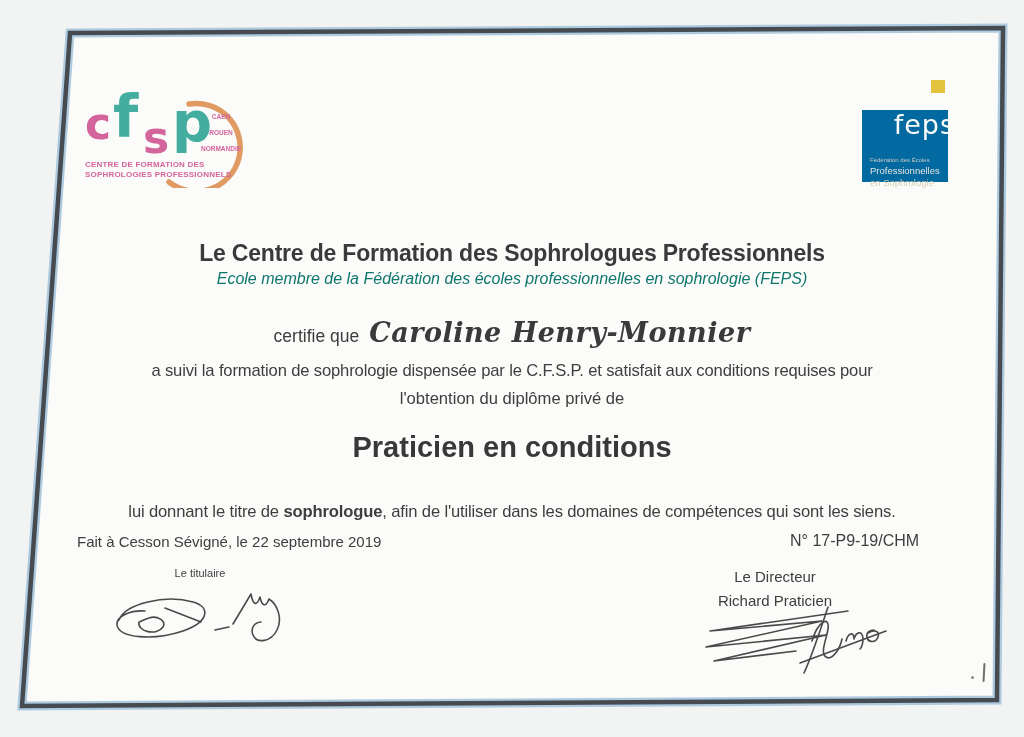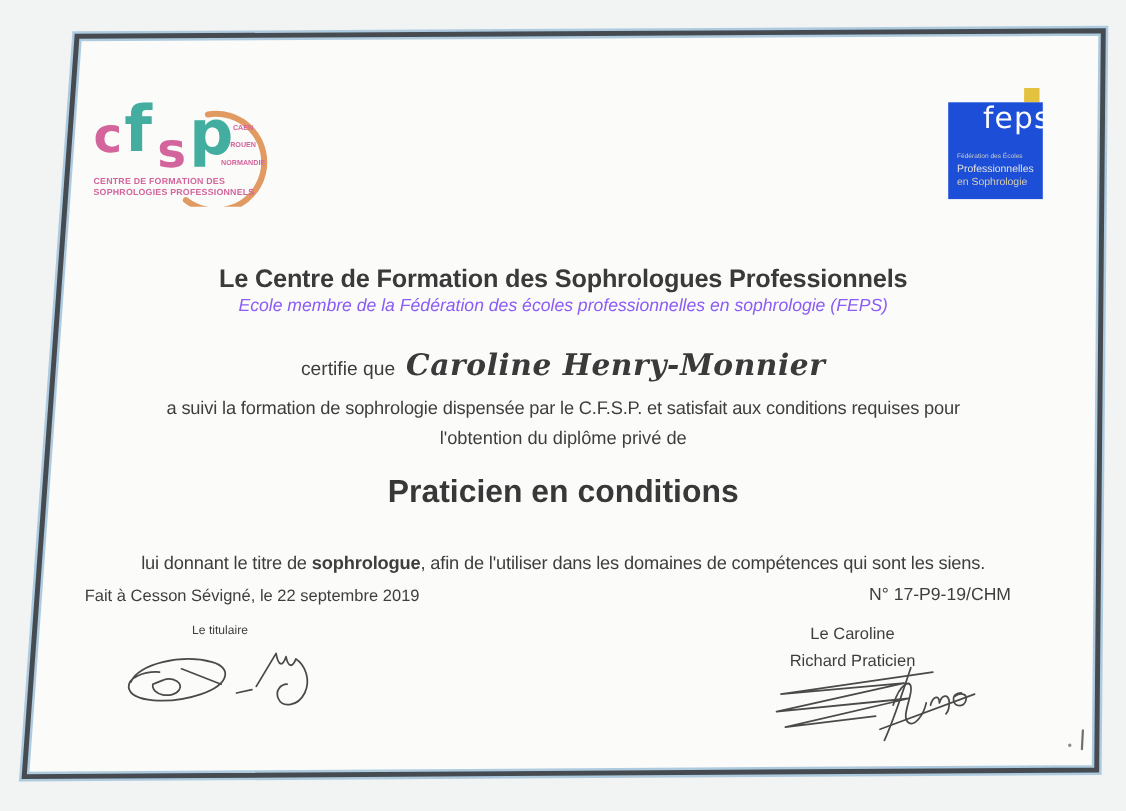--- a/index.html
+++ b/index.html
@@ -9,21 +9,21 @@
     font-family:"Liberation Sans",sans-serif;
     color:#3e3e3e;
   }
   .frame-svg{position:absolute;left:0;top:0;width:1024px;height:737px;z-index:0;}
   .content{position:absolute;left:0;top:0;width:1024px;height:737px;z-index:1;}
   .abs{position:absolute;}
   .ctr{left:0;right:0;text-align:center;white-space:nowrap;}
 
   
   .issuer-title{top:240px;font-size:23px;font-weight:bold;color:#3a3a3a;letter-spacing:-0.2px;}
-  .issuer-subtitle{top:270px;font-size:16px;font-style:italic;color:#8b5cf6;}
+  .issuer-subtitle{top:270px;font-size:16px;font-style:italic;color:#0f766e;}
   .certify-row{top:317px;display:flex;justify-content:center;align-items:baseline;gap:10px;white-space:nowrap;left:0;right:0;}
   .certify-label{font-size:17.5px;color:#3d3d3d;}
   .recipient-name{font-family:"DejaVu Serif",serif;font-style:italic;font-weight:bold;font-size:27px;color:#3a3a3a;letter-spacing:0.5px;}
   .body-line1{top:361px;font-size:16.6px;letter-spacing:-0.15px;}
   .body-line2{top:389px;font-size:16.6px;}
   .diploma-title{top:431px;font-size:29px;font-weight:bold;color:#383838;}
   .grant-line{top:491px;font-size:16.6px;letter-spacing:-0.15px;margin-top:11px;}
   .grant-line b{font-weight:bold;}
   .place-date{left:77px;top:533px;font-size:15px;}
   .cert-number{left:790px;top:532px;font-size:16px;}
@@ -44,21 +44,21 @@
   .cfsp .l-p{left:87px;top:2px;font-size:56px;}
   .cfsp-crescent{position:absolute;left:0;top:0;width:168px;height:96px;}
   .cfsp-region{position:absolute;left:112px;top:17px;width:48px;text-align:center;
     font-size:6.5px;font-weight:bold;color:#d4659c;line-height:16px;white-space:nowrap;}
   .cfsp-tagline{position:absolute;left:0px;top:68px;font-size:8px;font-weight:bold;
     color:#d4659c;line-height:10px;letter-spacing:0.2px;white-space:nowrap;}
 
   
   .feps{left:858px;top:78px;width:102px;height:104px;}
   .feps-yellow{position:absolute;left:73px;top:2px;width:14px;height:13px;background:#e2c23e;}
-  .feps-square{position:absolute;left:4px;top:15px;width:86px;height:88px;background:#1d4ed8;}
+  .feps-square{position:absolute;left:4px;top:32px;width:86px;height:72px;background:#0369a1;}
   .feps-acronym{position:absolute;right:-7px;top:0px;font-family:"DejaVu Sans",sans-serif;
     font-size:27px;color:#fbfbfa;letter-spacing:1px;line-height:1.1;}
   .feps-lines{position:absolute;left:8px;top:46px;white-space:nowrap;}
   .feps-l1{font-size:6px;color:#c9c9c3;line-height:9px;}
   .feps-l2{font-size:9.5px;color:#e4e4de;line-height:12px;}
   .feps-l3{font-size:9.5px;color:#d6cfb2;line-height:12px;}
 
   
   .scan-dot{left:971px;top:676px;width:3px;height:3px;background:#8a8a8a;border-radius:50%;}
   .scan-line{left:983px;top:663px;width:2px;height:19px;background:#6f6f6f;transform:rotate(3deg);border-radius:1px;}
@@ -123,21 +123,21 @@
   <div class="abs holder-label">Le titulaire</div>
   <svg class="abs holder-sig" width="180" height="85" viewBox="0 0 180 85" aria-hidden="true">
     <path class="sig" d="M14,42 C20,26 60,16 88,24 C106,29 104,44 78,53 C48,63 14,60 12,47 C11,38 26,32 40,33"></path>
     <path class="sig" d="M34,44 C32,54 52,58 58,49 C62,43 52,37 44,40 C38,42 35,44 34,44"></path>
     <path class="sig" d="M60,30 L96,44"></path>
     <path class="sig" d="M110,52 L124,49"></path>
     <path class="sig" d="M128,46 L146,16 C148,28 152,28 155,19 C157,29 161,29 164,21 C172,26 178,40 172,52 C166,64 152,66 148,57 C145,50 150,44 156,44"></path>
   </svg>
 
   <div class="abs director-block">
-    <div>Le Caroline</div>
+    <div>Le Directeur</div>
     <div>Richard Praticien</div>
   </div>
   <svg class="abs director-sig" width="190" height="75" viewBox="0 0 190 75" aria-hidden="true">
     <path class="sig" d="M148,10 L10,30 L122,20 L6,46 L126,34 L14,60 L96,50"></path>
     <path class="sig" d="M128,6 C120,30 112,55 104,72"></path>
     <path class="sig" d="M112,40 C118,20 130,14 128,28 C126,40 120,52 126,56 C132,60 140,48 142,38"></path>
     <path class="sig" d="M146,40 C148,32 154,30 154,38 C156,31 162,29 163,37 C163,42 162,46 160,48"></path>
     <path class="sig" d="M168,32 C174,28 180,30 178,36 C176,42 168,42 167,36 C166,31 170,29 174,29"></path>
     <path class="sig" d="M100,62 L186,30"></path>
   </svg>

